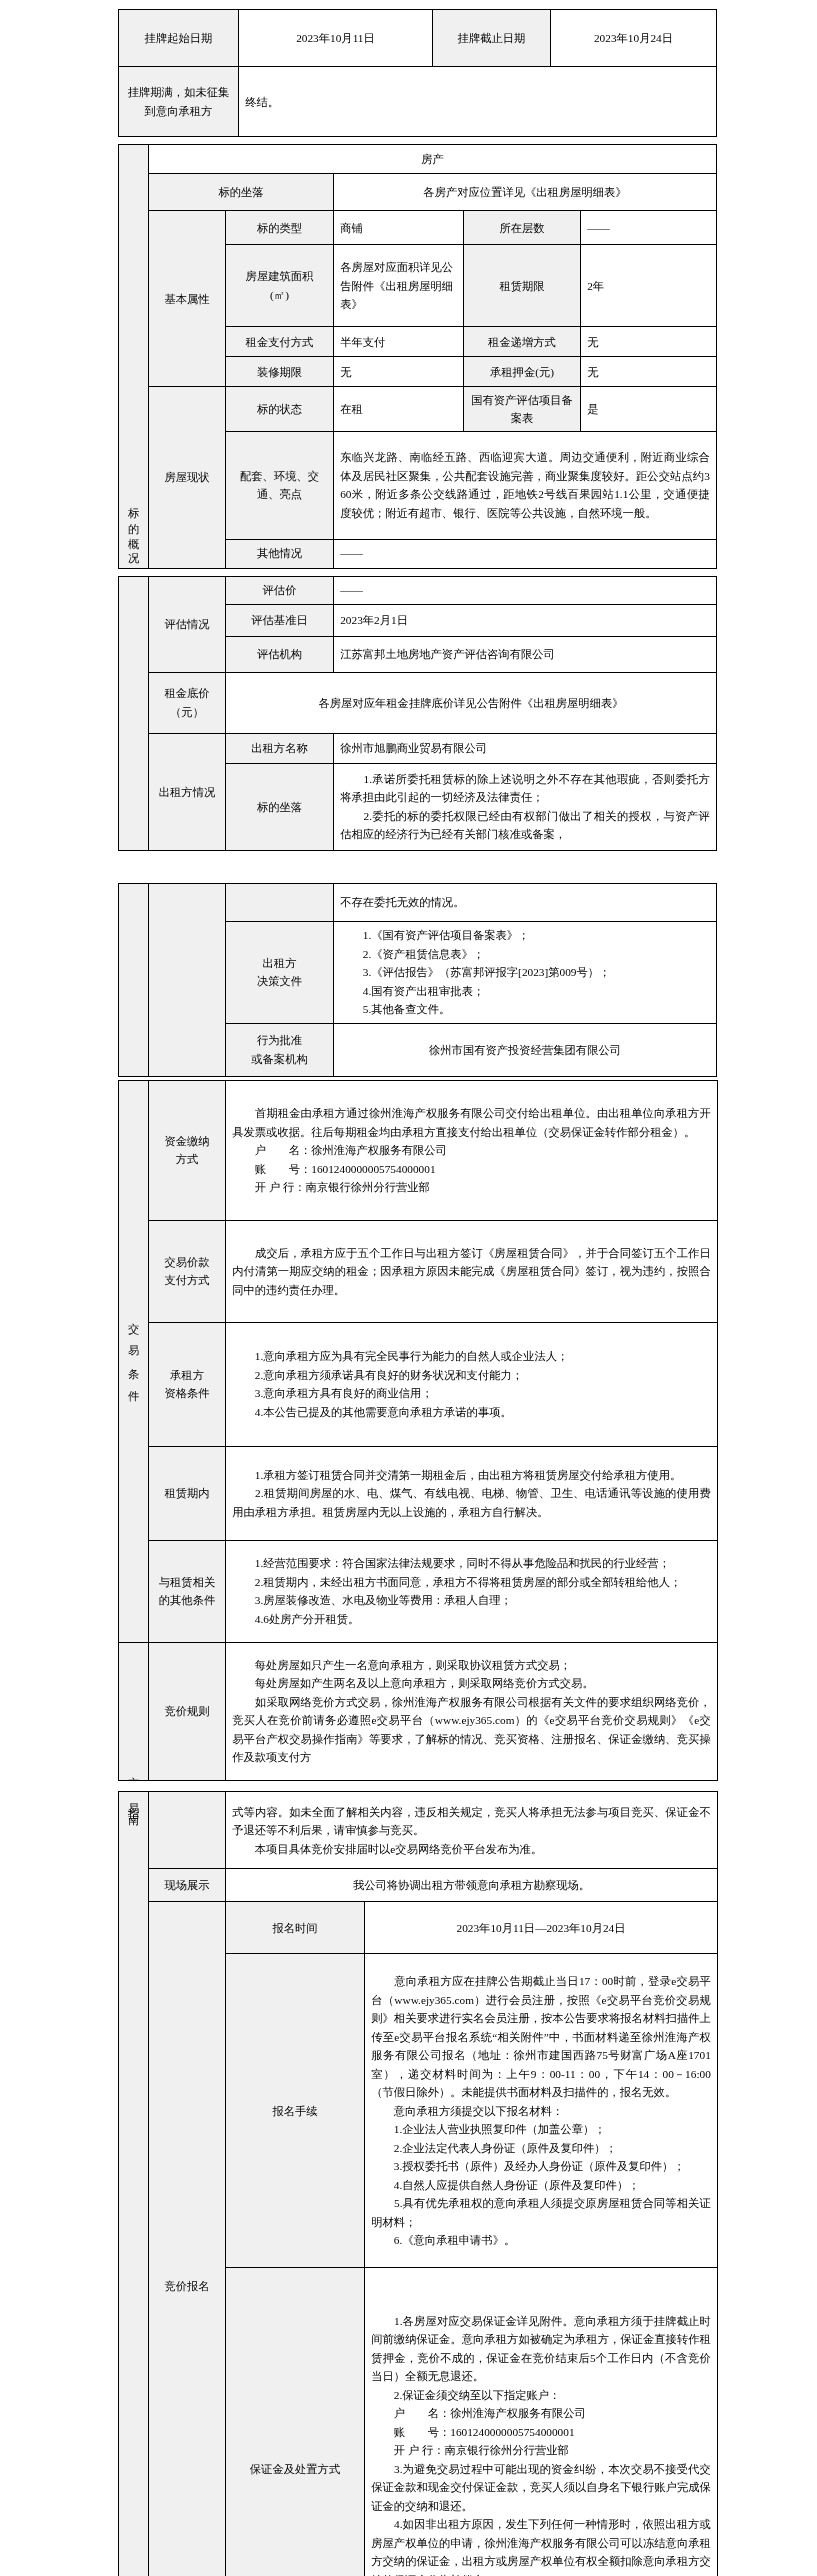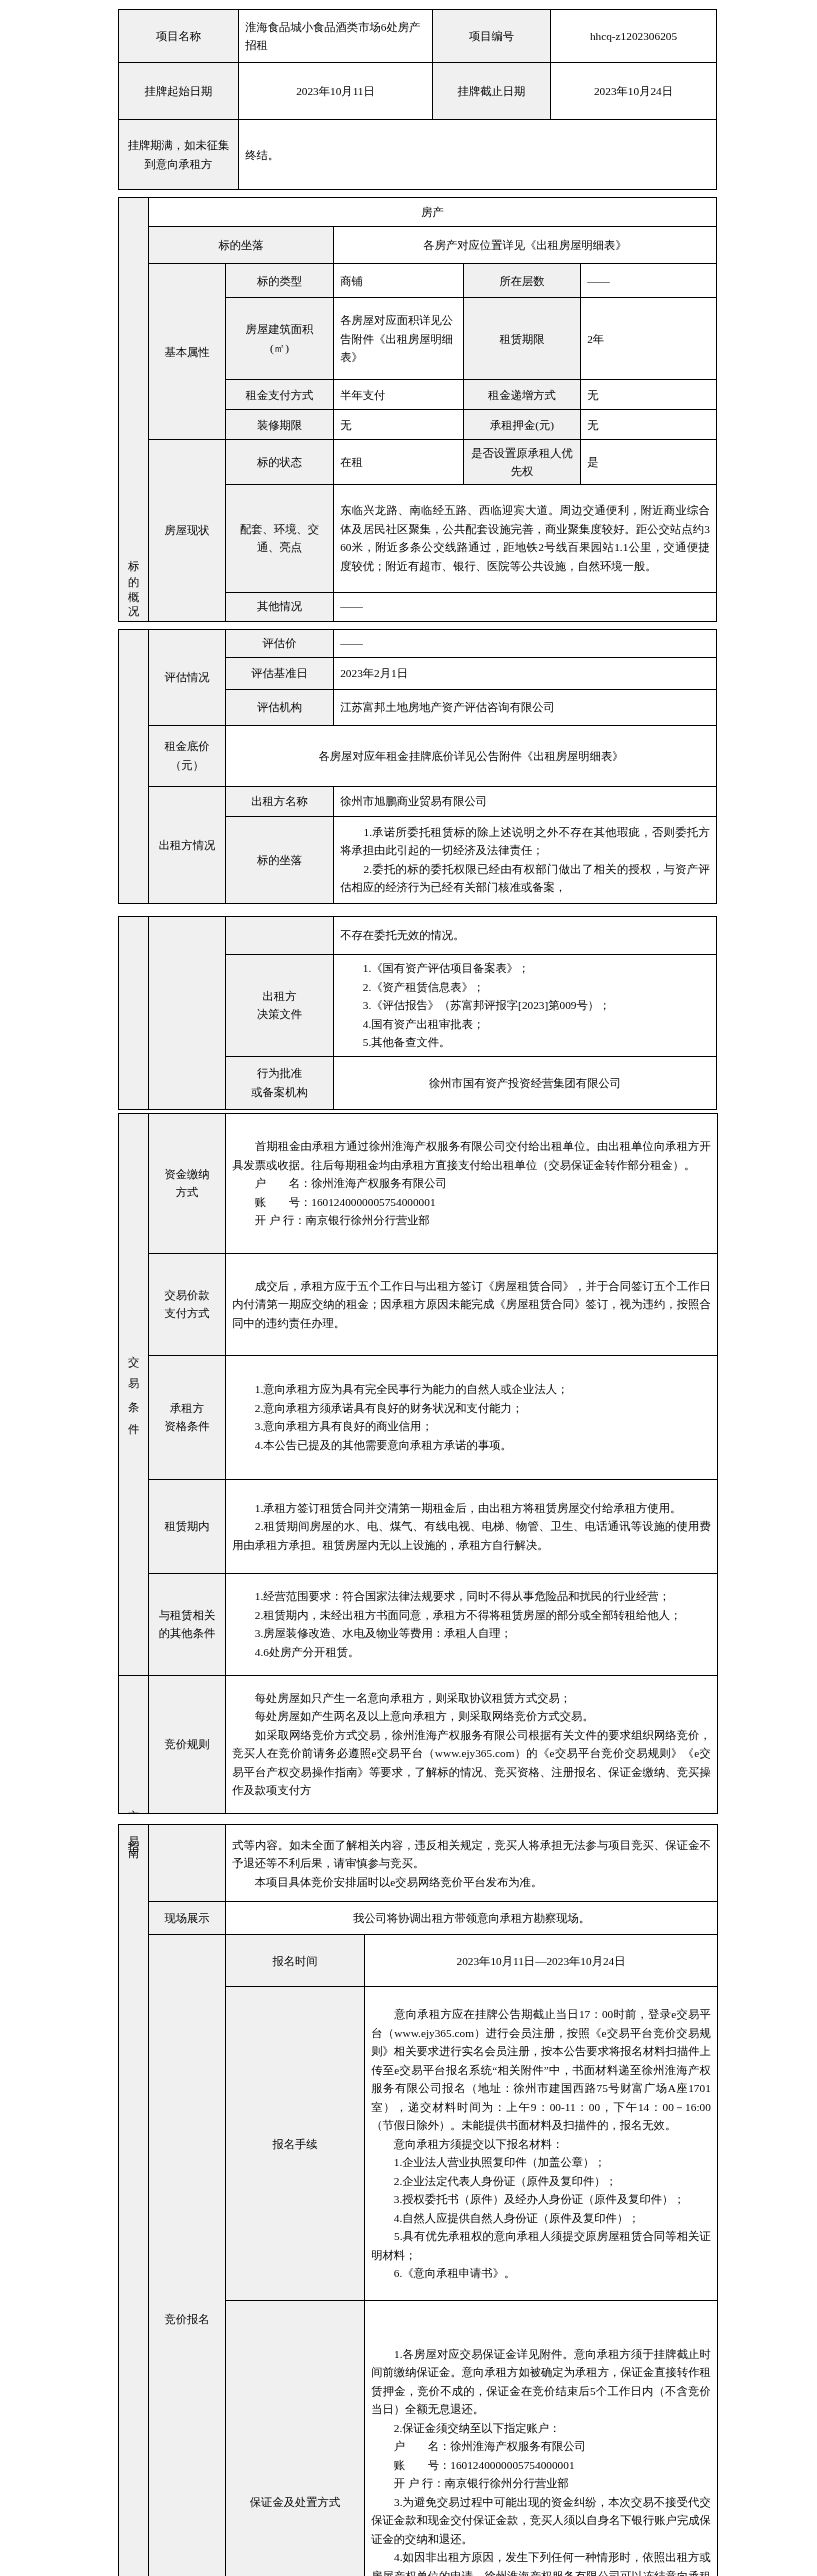--- a/index.html
+++ b/index.html
@@ -21,42 +21,36 @@
   .sp40{letter-spacing:23px;}
   .sp8{letter-spacing:5.2px;}
   .vbottom{vertical-align:bottom;}
   .vtop{vertical-align:top;}
   .center{text-align:center;}
   .left{text-align:left;}
   .pre{white-space:pre-wrap;text-align:justify;}
   .prelbl{white-space:pre-wrap;}
   .thick td{border-top:1.5px solid #000;}
   .gap6{margin-top:3.1px;} .gap14{margin-top:7.2px;} .gap20{margin-top:10.3px;}
-  .gap46{margin-top:12px;}
+  .gap46{margin-top:32px;}
 </style>
 </head>
 <body>
 
 <div class="page">
 
 
   <table>
     <colgroup>
         <col style="width:120px">
         <col style="width:194px">
         <col style="width:118px">
         <col style="width:166px">
       </colgroup>
     <tbody>
-        <tr style="height:53px">
-      <td class="lbl">项目名称</td>
-      <td class="left">淮海食品城小食品酒类市场6处房产招租</td>
-      <td class="lbl">项目编号</td>
-      <td class="center">hhcq-z1202306205</td>
-    </tr>
     <tr style="height:57px">
       <td class="lbl">挂牌起始日期</td>
       <td class="center">2023年10月11日</td>
       <td class="lbl">挂牌截止日期</td>
       <td class="center">2023年10月24日</td>
     </tr>
     <tr style="height:70px">
       <td class="lbl">挂牌期满，如未征集到意向承租方</td>
       <td class="left" colspan="3">终结。</td>
     </tr>
@@ -104,21 +98,21 @@
     <tr style="height:30px">
       <td class="lbl">装修期限</td>
       <td class="left">无</td>
       <td class="lbl">承租押金(元)</td>
       <td class="left">无</td>
     </tr>
     <tr style="height:42px">
       <td class="lbl" rowspan="3">房屋现状</td>
       <td class="lbl">标的状态</td>
       <td class="left">在租</td>
-      <td class="lbl">是否设置原承租人优先权</td>
+      <td class="lbl">国有资产评估项目备案表</td>
       <td class="left">是</td>
     </tr>
     <tr style="height:108px">
       <td class="lbl">配套、环境、交通、亮点</td>
       <td class="pre" colspan="3">东临兴龙路、南临经五路、西临迎宾大道。周边交通便利，附近商业综合体及居民社区聚集，公共配套设施完善，商业聚集度较好。距公交站点约360米，附近多条公交线路通过，距地铁2号线百果园站1.1公里，交通便捷度较优；附近有超市、银行、医院等公共设施，自然环境一般。</td>
     </tr>
     <tr style="height:29px">
       <td class="lbl">其他情况</td>
       <td class="left" colspan="3">——</td>
     </tr>

